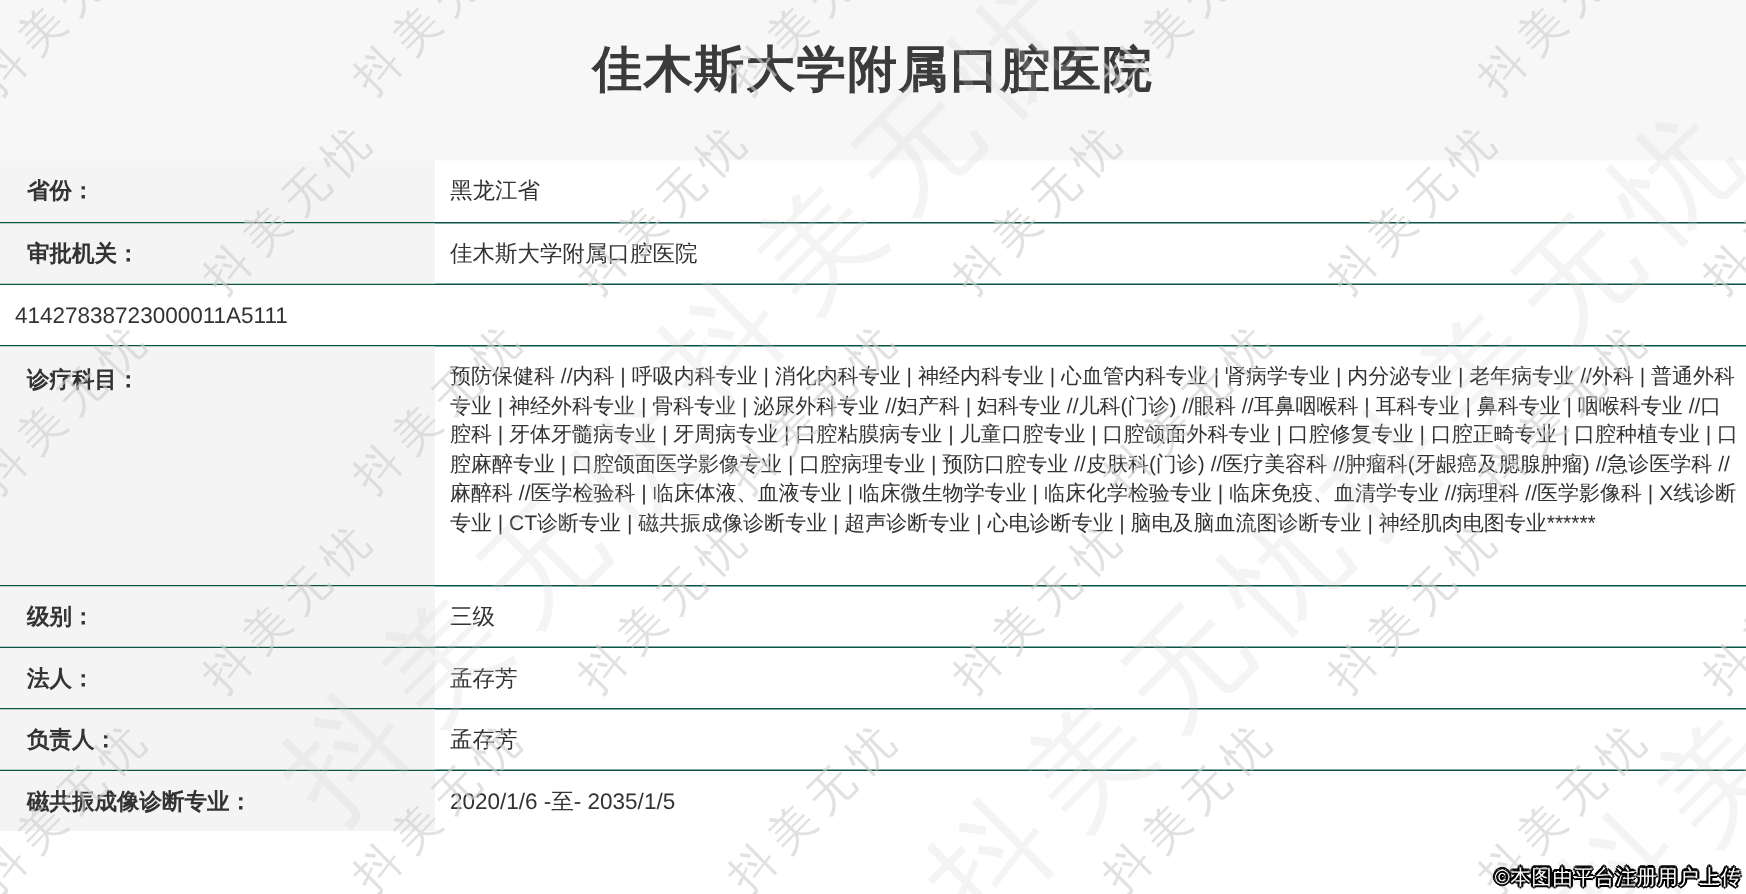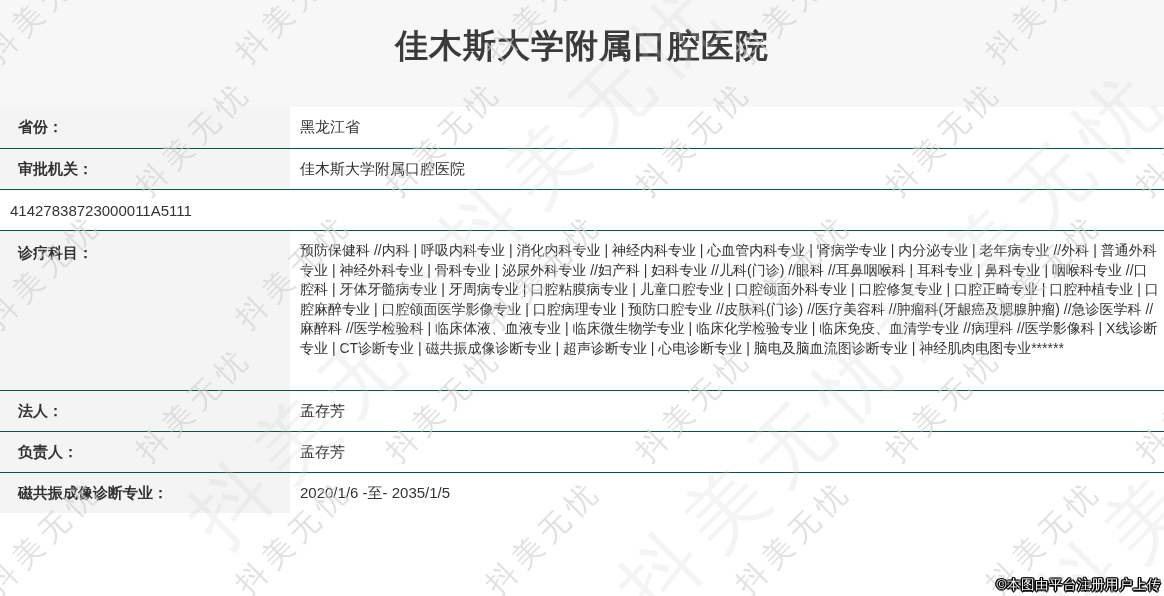--- a/index.html
+++ b/index.html
@@ -103,20 +103,24 @@
   <div class="row">
     <div class="cell-value">41427838723000011A5111</div>
   </div>
 
 
   <div class="row tall">
     <div class="cell-label">诊疗科目：</div>
     <div class="cell-value">预防保健科 //内科 | 呼吸内科专业 | 消化内科专业 | 神经内科专业 | 心血管内科专业 | 肾病学专业 | 内分泌专业 | 老年病专业 //外科 | 普通外科专业 | 神经外科专业 | 骨科专业 | 泌尿外科专业 //妇产科 | 妇科专业 //儿科(门诊) //眼科 //耳鼻咽喉科 | 耳科专业 | 鼻科专业 | 咽喉科专业 //口腔科 | 牙体牙髓病专业 | 牙周病专业 | 口腔粘膜病专业 | 儿童口腔专业 | 口腔颌面外科专业 | 口腔修复专业 | 口腔正畸专业 | 口腔种植专业 | 口腔麻醉专业 | 口腔颌面医学影像专业 | 口腔病理专业 | 预防口腔专业 //皮肤科(门诊) //医疗美容科 //肿瘤科(牙龈癌及腮腺肿瘤) //急诊医学科 //麻醉科 //医学检验科 | 临床体液、血液专业 | 临床微生物学专业 | 临床化学检验专业 | 临床免疫、血清学专业 //病理科 //医学影像科 | X线诊断专业 | CT诊断专业 | 磁共振成像诊断专业 | 超声诊断专业 | 心电诊断专业 | 脑电及脑血流图诊断专业 | 神经肌肉电图专业******</div>
   </div>
 
+  <div class="row">
+    <div class="cell-label">级别：</div>
+    <div class="cell-value">三级</div>
+  </div>
 
   <div class="row">
     <div class="cell-label">法人：</div>
     <div class="cell-value">孟存芳</div>
   </div>
 
   <div class="row">
     <div class="cell-label">负责人：</div>
     <div class="cell-value">孟存芳</div>
   </div>

